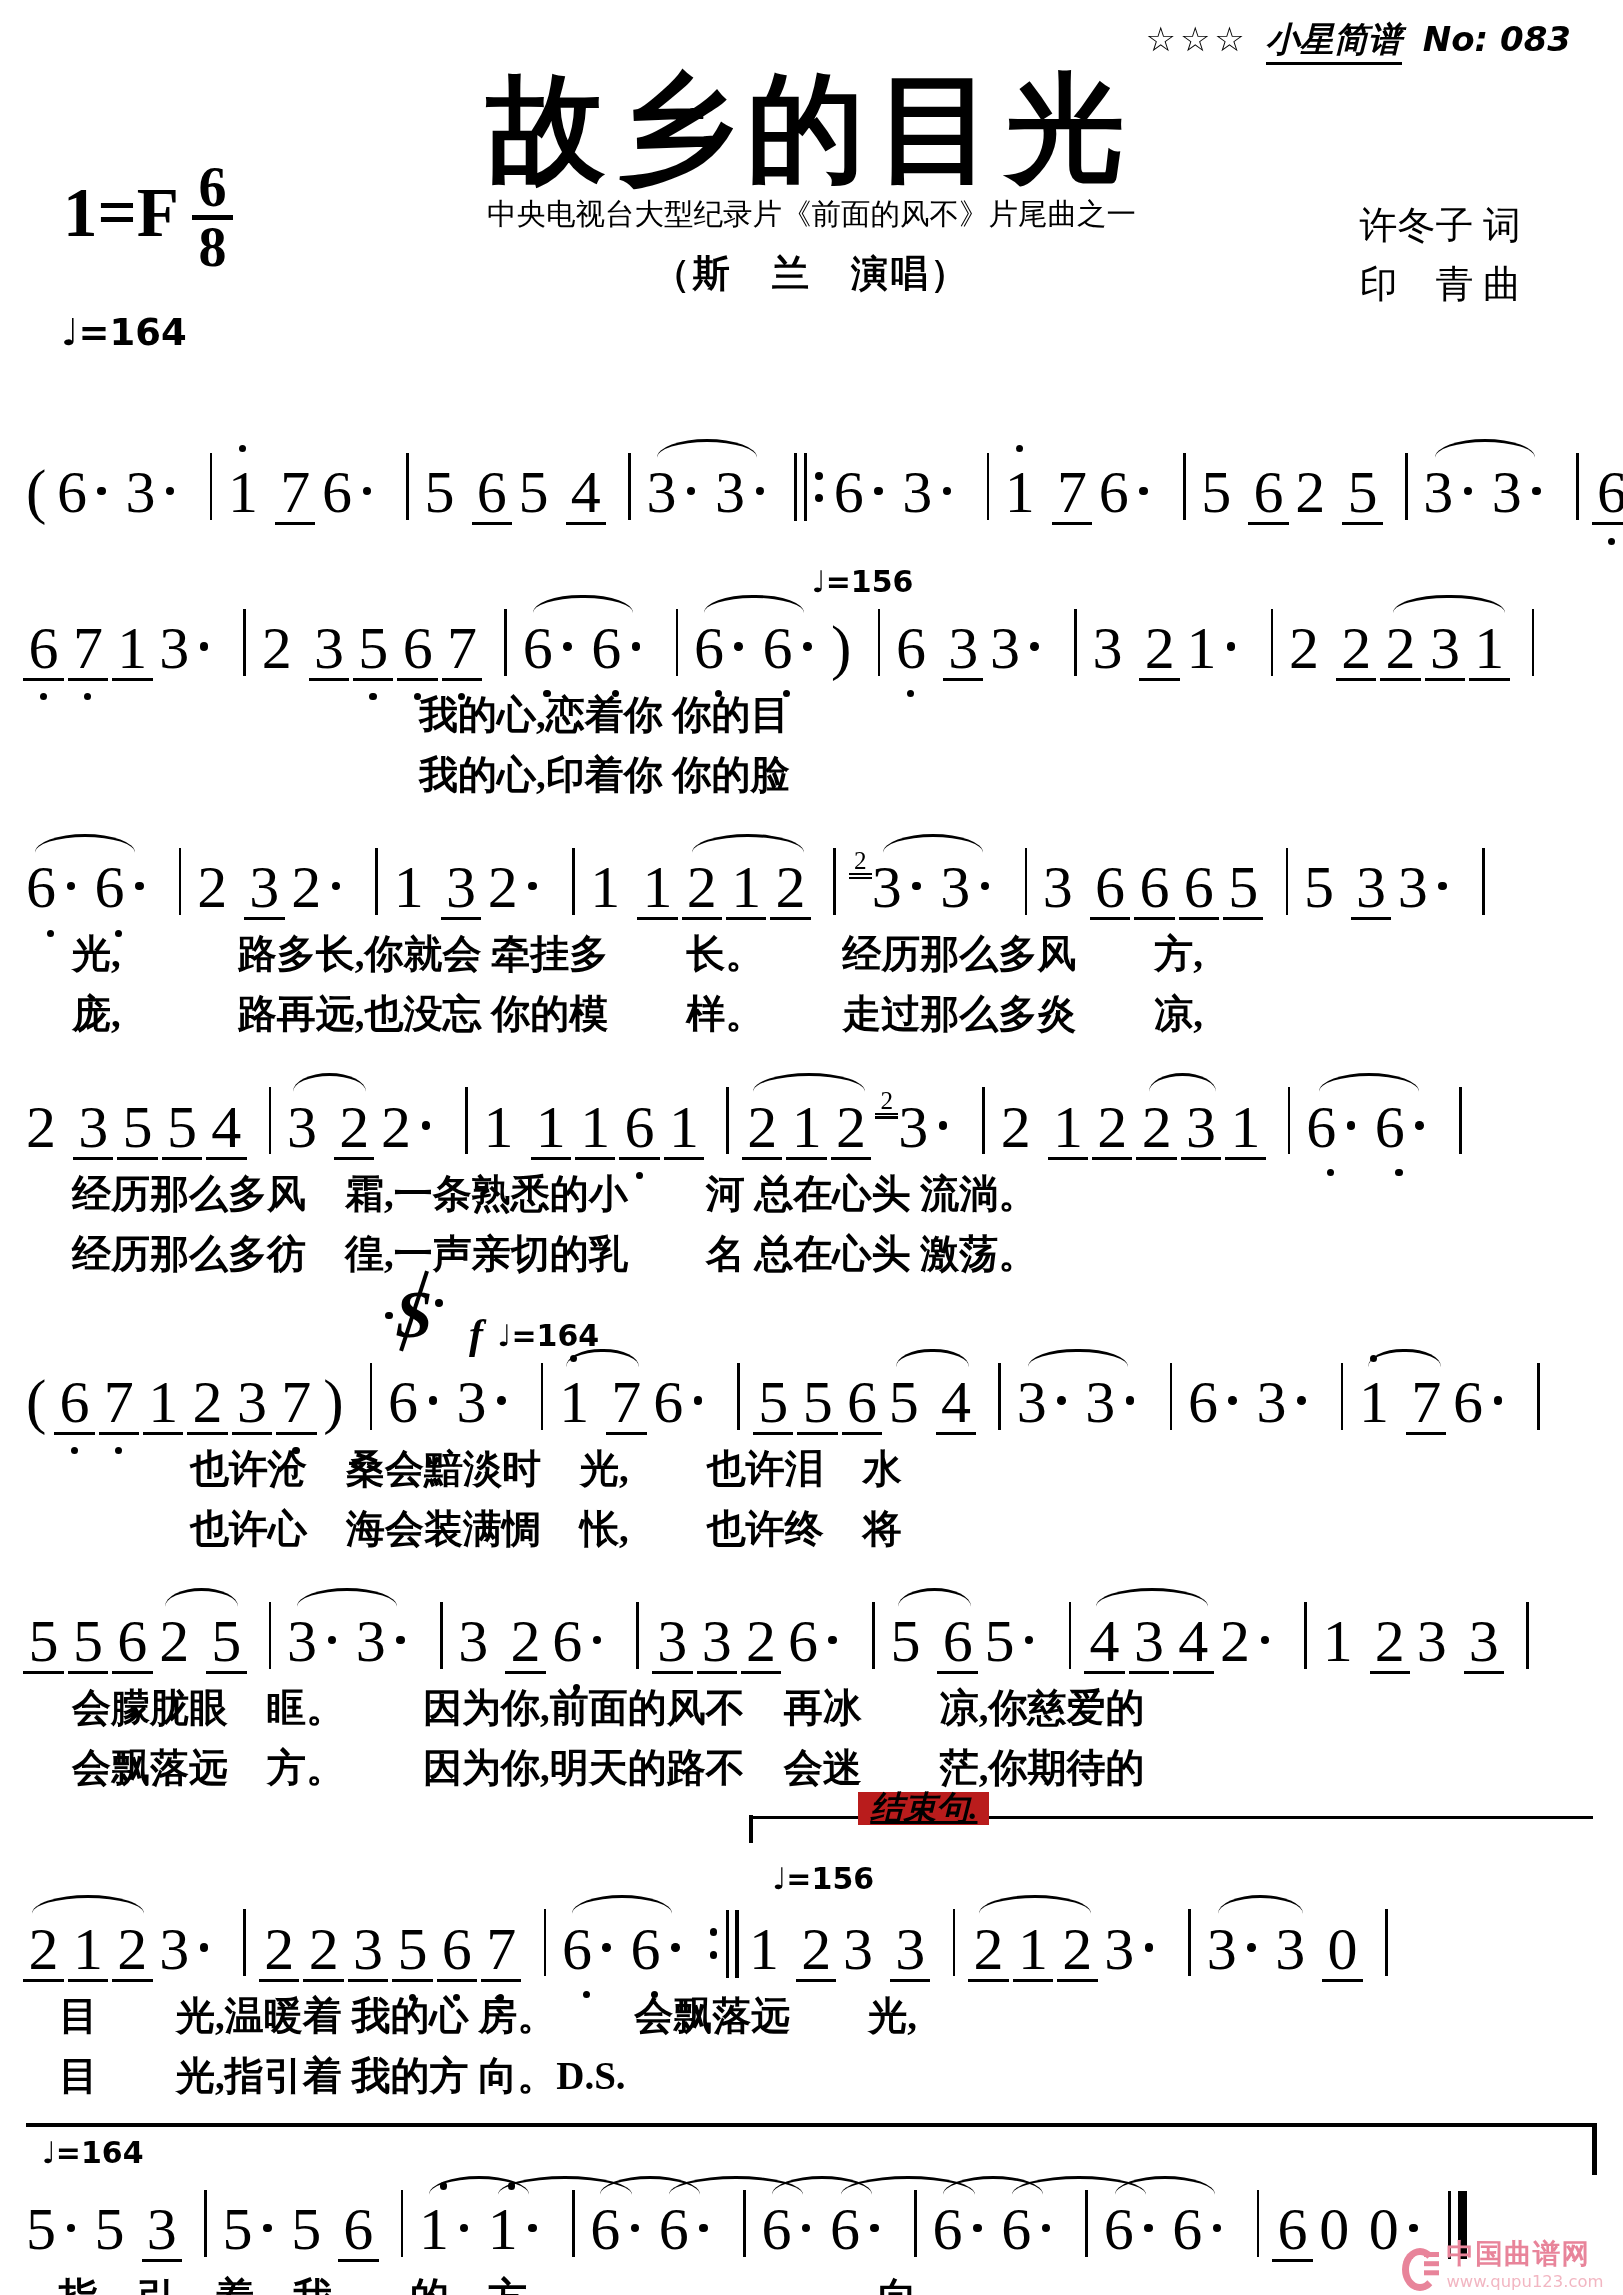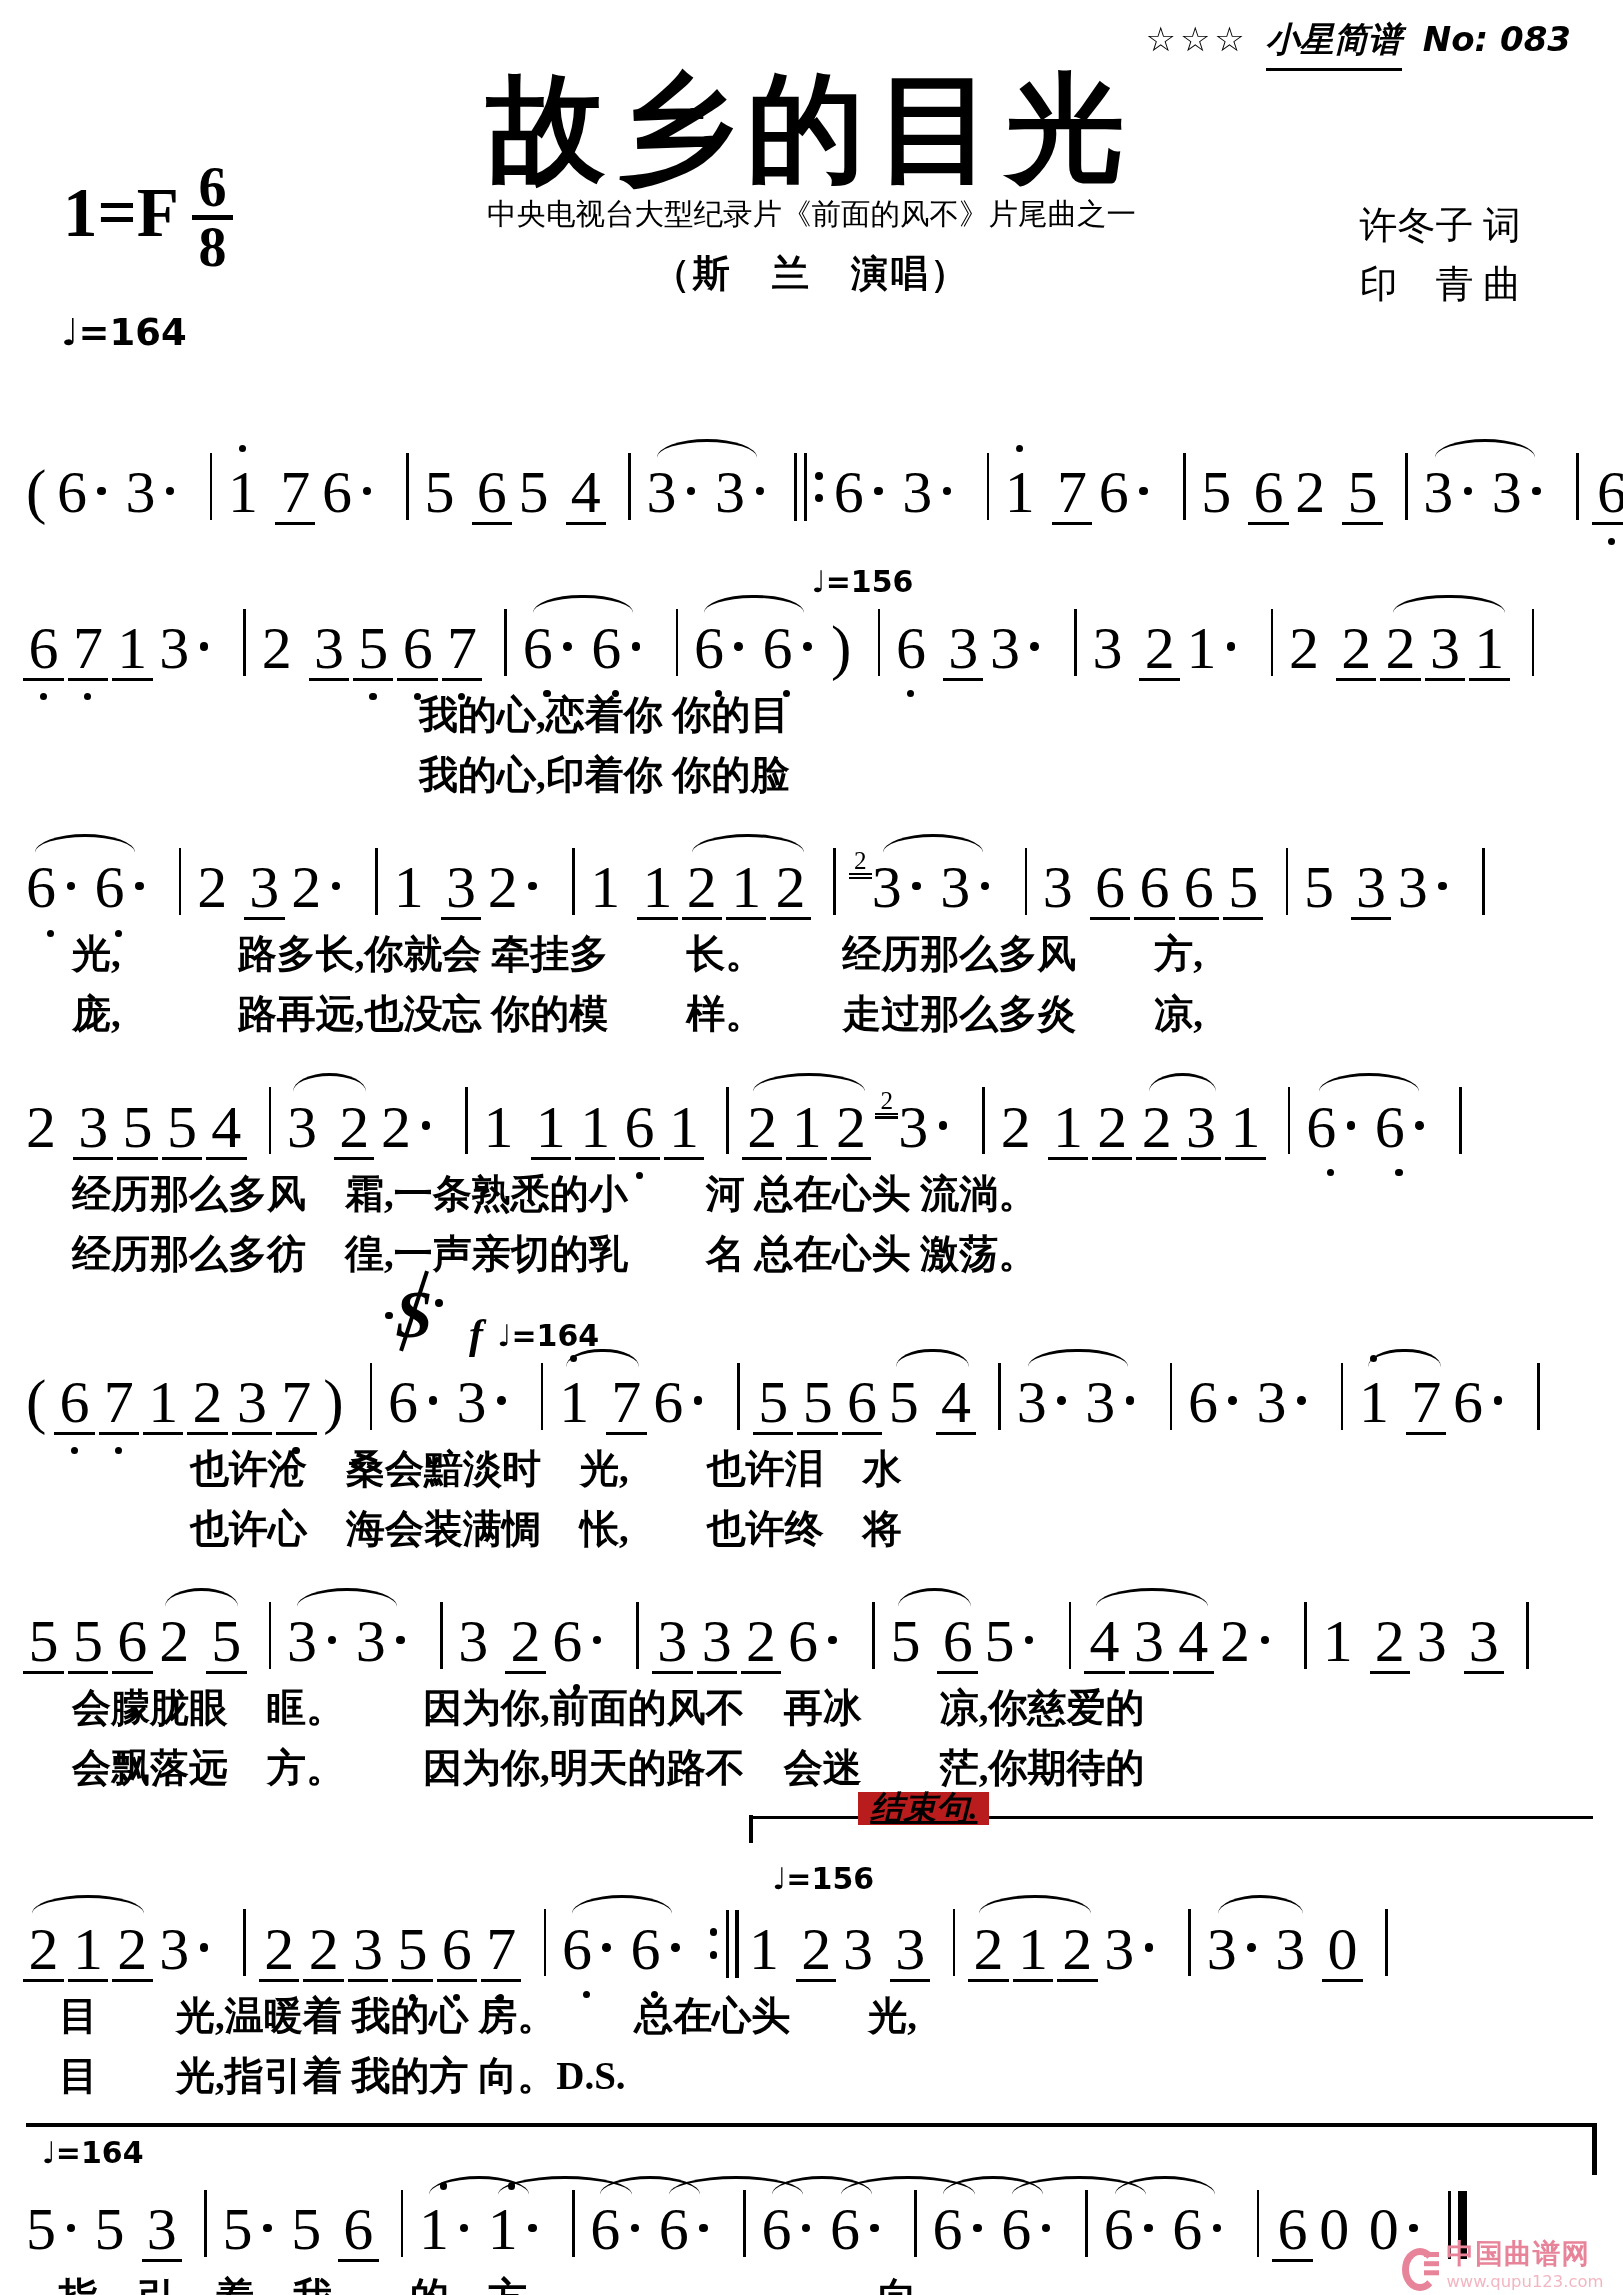--- a/index.html
+++ b/index.html
@@ -5,21 +5,21 @@
   html,body{margin:0;padding:0;background:#888;}
   body{width:1623px;height:2295px;position:relative;box-sizing:border-box;
        background:#ffffff;color:#000;overflow:hidden;
        font-family:"Liberation Serif","DejaVu Serif",serif;
        padding:17px 26px 0 26px;}
 
   
   .header{text-align:right;font-size:34px;font-style:italic;font-weight:bold;
           font-family:"DejaVu Sans","Liberation Sans",sans-serif;padding-right:26px;}
   .header .stars{font-style:normal;font-weight:normal;letter-spacing:3.9px;}
-  .header .brand{border-bottom:3.3px solid #000;padding-bottom:9px;margin:0 9.2px 0 5.2px;}
+  .header .brand{border-bottom:3.3px solid #000;padding-bottom:3px;margin:0 9.2px 0 5.2px;}
 
   
   .title-block{position:relative;height:340px;margin-top:5.2px;}
   .title{font-size:118px;font-weight:bold;text-align:center;letter-spacing:11.8px;
          margin:2.6px 0 0 0;line-height:1.05;}
   .subtitle{text-align:center;font-size:29.5px;margin-top:2.6px;}
   .performer{text-align:center;font-size:37px;font-weight:bold;margin-top:14.4px;letter-spacing:2.6px;}
   .keysig{position:absolute;left:37px;top:92px;font-size:69px;font-weight:bold;white-space:nowrap;}
   .meter{display:inline-block;text-align:center;font-weight:bold;font-size:56px;
          line-height:.98;vertical-align:-30px;margin-left:13px;}
@@ -149,21 +149,21 @@
     </section>
     <section class="system">
       <div class="note-row"><span class="tok note u1"><span class="num">5</span></span><span class="tok note u1"><span class="num">5</span></span><span class="tok note u1"><span class="num">6</span></span><span class="tok note"><span class="num">2</span></span><span class="tok note u1"><span class="num">5</span></span><span class="bar"></span><span class="tok note"><span class="num">3</span><i class="aug"></i></span><span class="tok note"><span class="num">3</span><i class="aug"></i></span><span class="bar"></span><span class="tok note"><span class="num">3</span></span><span class="tok note u1"><span class="num">2</span></span><span class="tok note"><span class="num">6</span><i class="dot-lo"></i><i class="aug"></i></span><span class="bar"></span><span class="tok note u1"><span class="num">3</span></span><span class="tok note u1"><span class="num">3</span></span><span class="tok note u1"><span class="num">2</span></span><span class="tok note"><span class="num">6</span><i class="aug"></i></span><span class="bar"></span><span class="tok note"><span class="num">5</span></span><span class="tok note u1"><span class="num">6</span></span><span class="tok note"><span class="num">5</span><i class="aug"></i></span><span class="bar"></span><span class="tok note u1"><span class="num">4</span></span><span class="tok note u1"><span class="num">3</span></span><span class="tok note u1"><span class="num">4</span></span><span class="tok note"><span class="num">2</span><i class="aug"></i></span><span class="bar"></span><span class="tok note"><span class="num">1</span></span><span class="tok note u1"><span class="num">2</span></span><span class="tok note"><span class="num">3</span></span><span class="tok note u1"><span class="num">3</span></span><span class="bar"></span><div class="arc" style="left: 139px; width: 73px; top: 27px;"></div><div class="arc" style="left: 271px; width: 100px; top: 27px;"></div><div class="arc" style="left: 872px; width: 73px; top: 27px;"></div><div class="arc" style="left: 1070px; width: 112px; top: 27px;"></div></div>
       <div class="lyric" style="padding-left: 46px;">会朦胧眼　眶。　　因为你,前面的风不　再冰　　凉,你慈爱的</div>
       <div class="lyric" style="padding-left: 46px;">会飘落远　方。　　因为你,明天的路不　会迷　　茫,你期待的</div>
     </section>
     <section class="system has-ending">
       <div class="note-row"><span class="ann tempo" style="left: 47.5%;">♩=156</span><div class="ending-wrap">
           <span class="ending-label">结束句.</span>
         </div><span class="tok note u1"><span class="num">2</span></span><span class="tok note u1"><span class="num">1</span></span><span class="tok note u1"><span class="num">2</span></span><span class="tok note"><span class="num">3</span><i class="aug"></i></span><span class="bar"></span><span class="tok note u1"><span class="num">2</span></span><span class="tok note u1"><span class="num">2</span></span><span class="tok note u1"><span class="num">3</span></span><span class="tok note u1"><span class="num">5</span><i class="dot-lo"></i></span><span class="tok note u1"><span class="num">6</span><i class="dot-lo"></i></span><span class="tok note u1"><span class="num">7</span><i class="dot-lo"></i></span><span class="bar"></span><span class="tok note"><span class="num">6</span><i class="dot-lo"></i><i class="aug"></i></span><span class="tok note"><span class="num">6</span><i class="dot-lo"></i><i class="aug"></i></span><span class="rep end"><i class="a"></i><i class="b"></i><s class="d d1"></s><s class="d d2"></s></span><span class="tok note"><span class="num">1</span></span><span class="tok note u1"><span class="num">2</span></span><span class="tok note"><span class="num">3</span></span><span class="tok note u1"><span class="num">3</span></span><span class="bar"></span><span class="tok note u1"><span class="num">2</span></span><span class="tok note u1"><span class="num">1</span></span><span class="tok note u1"><span class="num">2</span></span><span class="tok note"><span class="num">3</span><i class="aug"></i></span><span class="bar"></span><span class="tok note"><span class="num">3</span><i class="aug"></i></span><span class="tok note"><span class="num">3</span></span><span class="tok note rest u1"><span class="num">0</span></span><span class="bar"></span><div class="arc" style="left: 6.4px; width: 112px; top: 95px;"></div><div class="arc" style="left: 546px; width: 100px; top: 95px;"></div><div class="arc" style="left: 953px; width: 112px; top: 95px;"></div><div class="arc" style="left: 1192px; width: 85px; top: 95px;"></div></div>
-      <div class="lyric" style="padding-left: 33px;">目　　光,温暖着 我的心 房。　　总在心头　　光,</div>
+      <div class="lyric" style="padding-left: 33px;">目　　光,温暖着 我的心 房。　　会飘落远　　光,</div>
       <div class="lyric" style="padding-left: 33px;">目　　光,指引着 我的方 向。D.S.</div>
     </section>
     <section class="system final has-anns">
       <div class="note-row"><span class="ann tempo" style="left: 1%;">♩=164</span><span class="tok note"><span class="num">5</span><i class="aug"></i></span><span class="tok note"><span class="num">5</span></span><span class="tok note u1"><span class="num">3</span></span><span class="bar"></span><span class="tok note"><span class="num">5</span><i class="aug"></i></span><span class="tok note"><span class="num">5</span></span><span class="tok note u1"><span class="num">6</span></span><span class="bar"></span><span class="tok note"><span class="num">1</span><i class="dot-hi"></i><i class="aug"></i></span><span class="tok note"><span class="num">1</span><i class="dot-hi"></i><i class="aug"></i></span><span class="bar"></span><span class="tok note"><span class="num">6</span><i class="aug"></i></span><span class="tok note"><span class="num">6</span><i class="aug"></i></span><span class="bar"></span><span class="tok note"><span class="num">6</span><i class="aug"></i></span><span class="tok note"><span class="num">6</span><i class="aug"></i></span><span class="bar"></span><span class="tok note"><span class="num">6</span><i class="aug"></i></span><span class="tok note"><span class="num">6</span><i class="aug"></i></span><span class="bar"></span><span class="tok note"><span class="num">6</span><i class="aug"></i></span><span class="tok note"><span class="num">6</span><i class="aug"></i></span><span class="bar"></span><span class="tok note u1"><span class="num">6</span></span><span class="tok note rest"><span class="num">0</span></span><span class="tok note rest"><span class="num">0</span><i class="aug"></i></span><span class="rep final"><i class="a"></i><i class="b"></i></span><div class="arc" style="left: 403px; width: 100px; top: 49px;"></div><div class="arc" style="left: 472px; width: 134px; top: 49px;"></div><div class="arc" style="left: 574px; width: 100px; top: 49px;"></div><div class="arc" style="left: 643px; width: 134px; top: 49px;"></div><div class="arc" style="left: 746px; width: 100px; top: 49px;"></div><div class="arc" style="left: 815px; width: 134px; top: 49px;"></div><div class="arc" style="left: 917px; width: 100px; top: 49px;"></div><div class="arc" style="left: 986px; width: 134px; top: 49px;"></div><div class="arc" style="left: 1089px; width: 100px; top: 49px;"></div></div>
       <div class="lyric" style="padding-left: 33px;">指　引　着　我　　的　方　　　　　　　　　向。</div>
     </section>
   </div>
 
 <div class="watermark">
   <span class="wm-logo">

